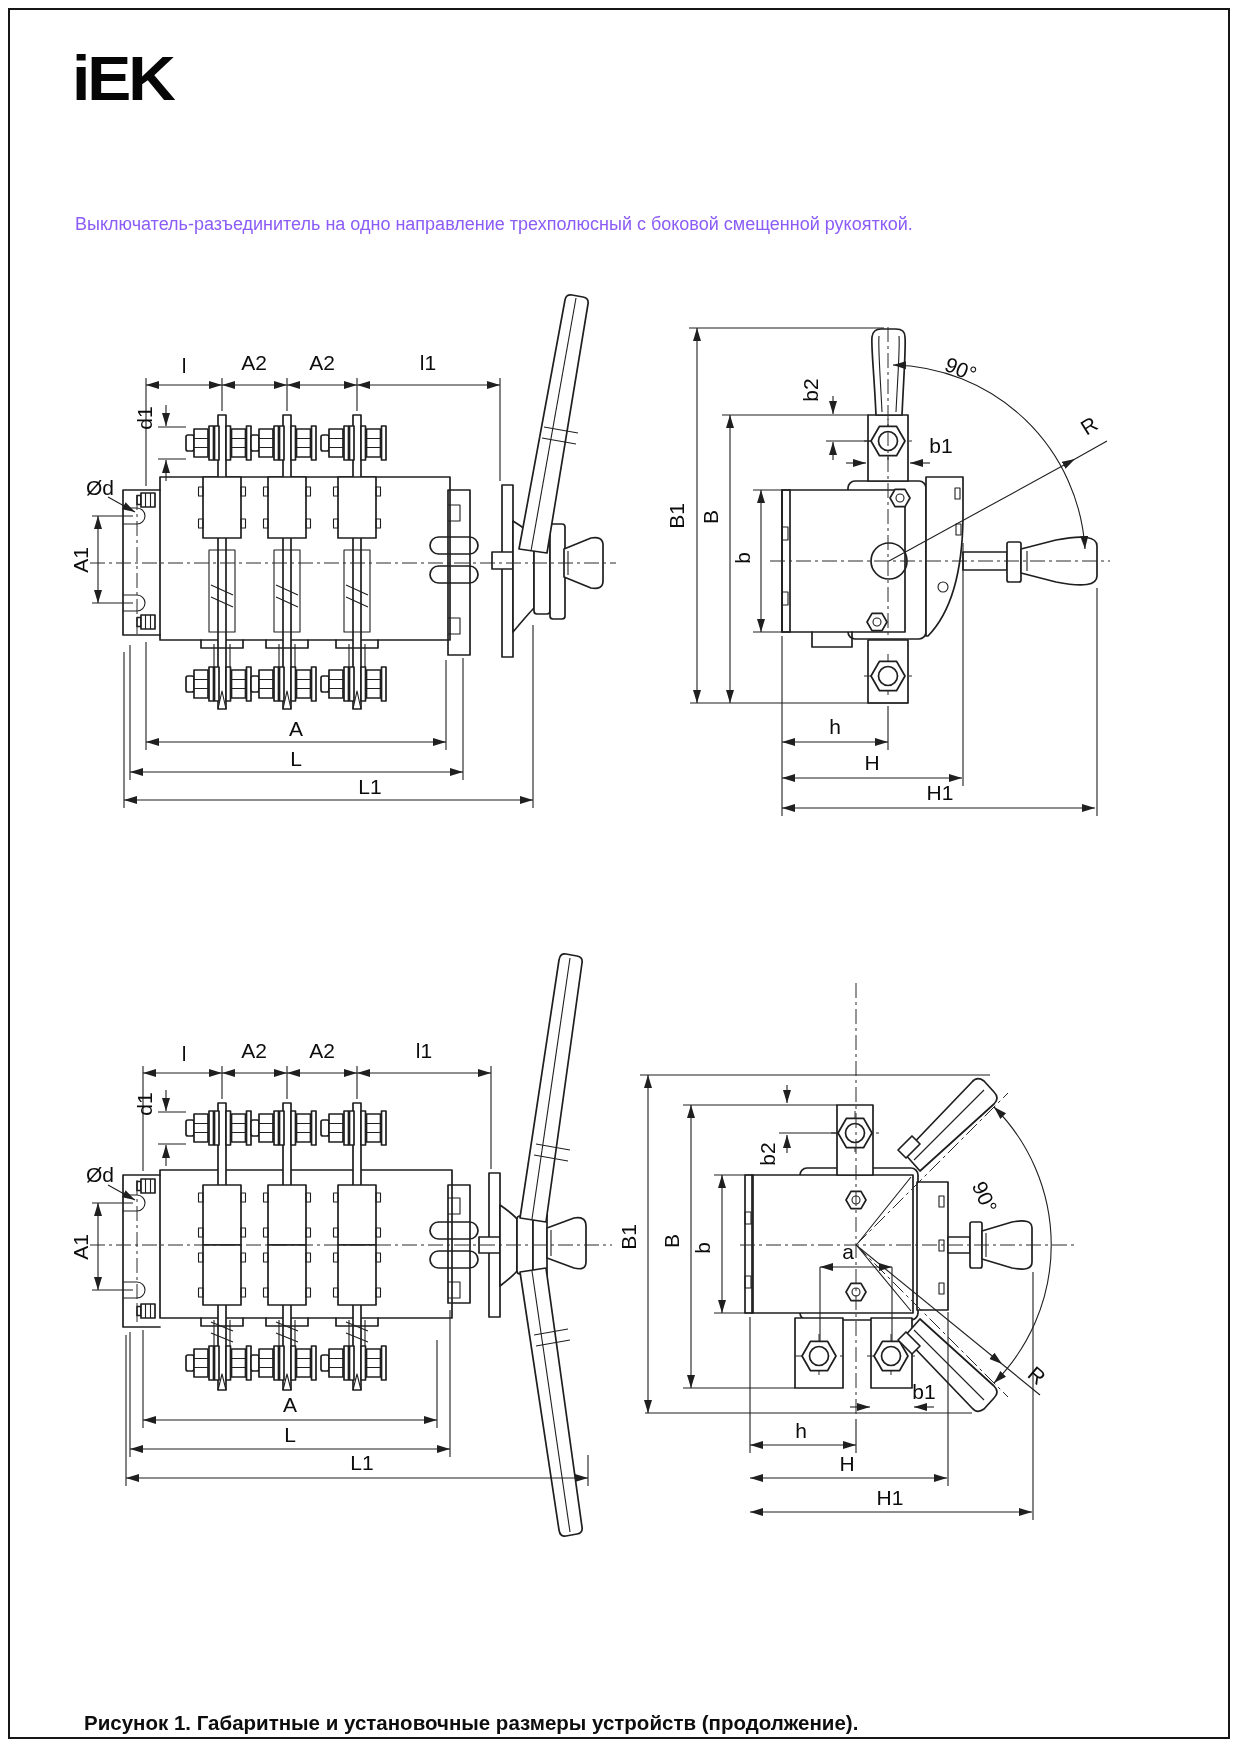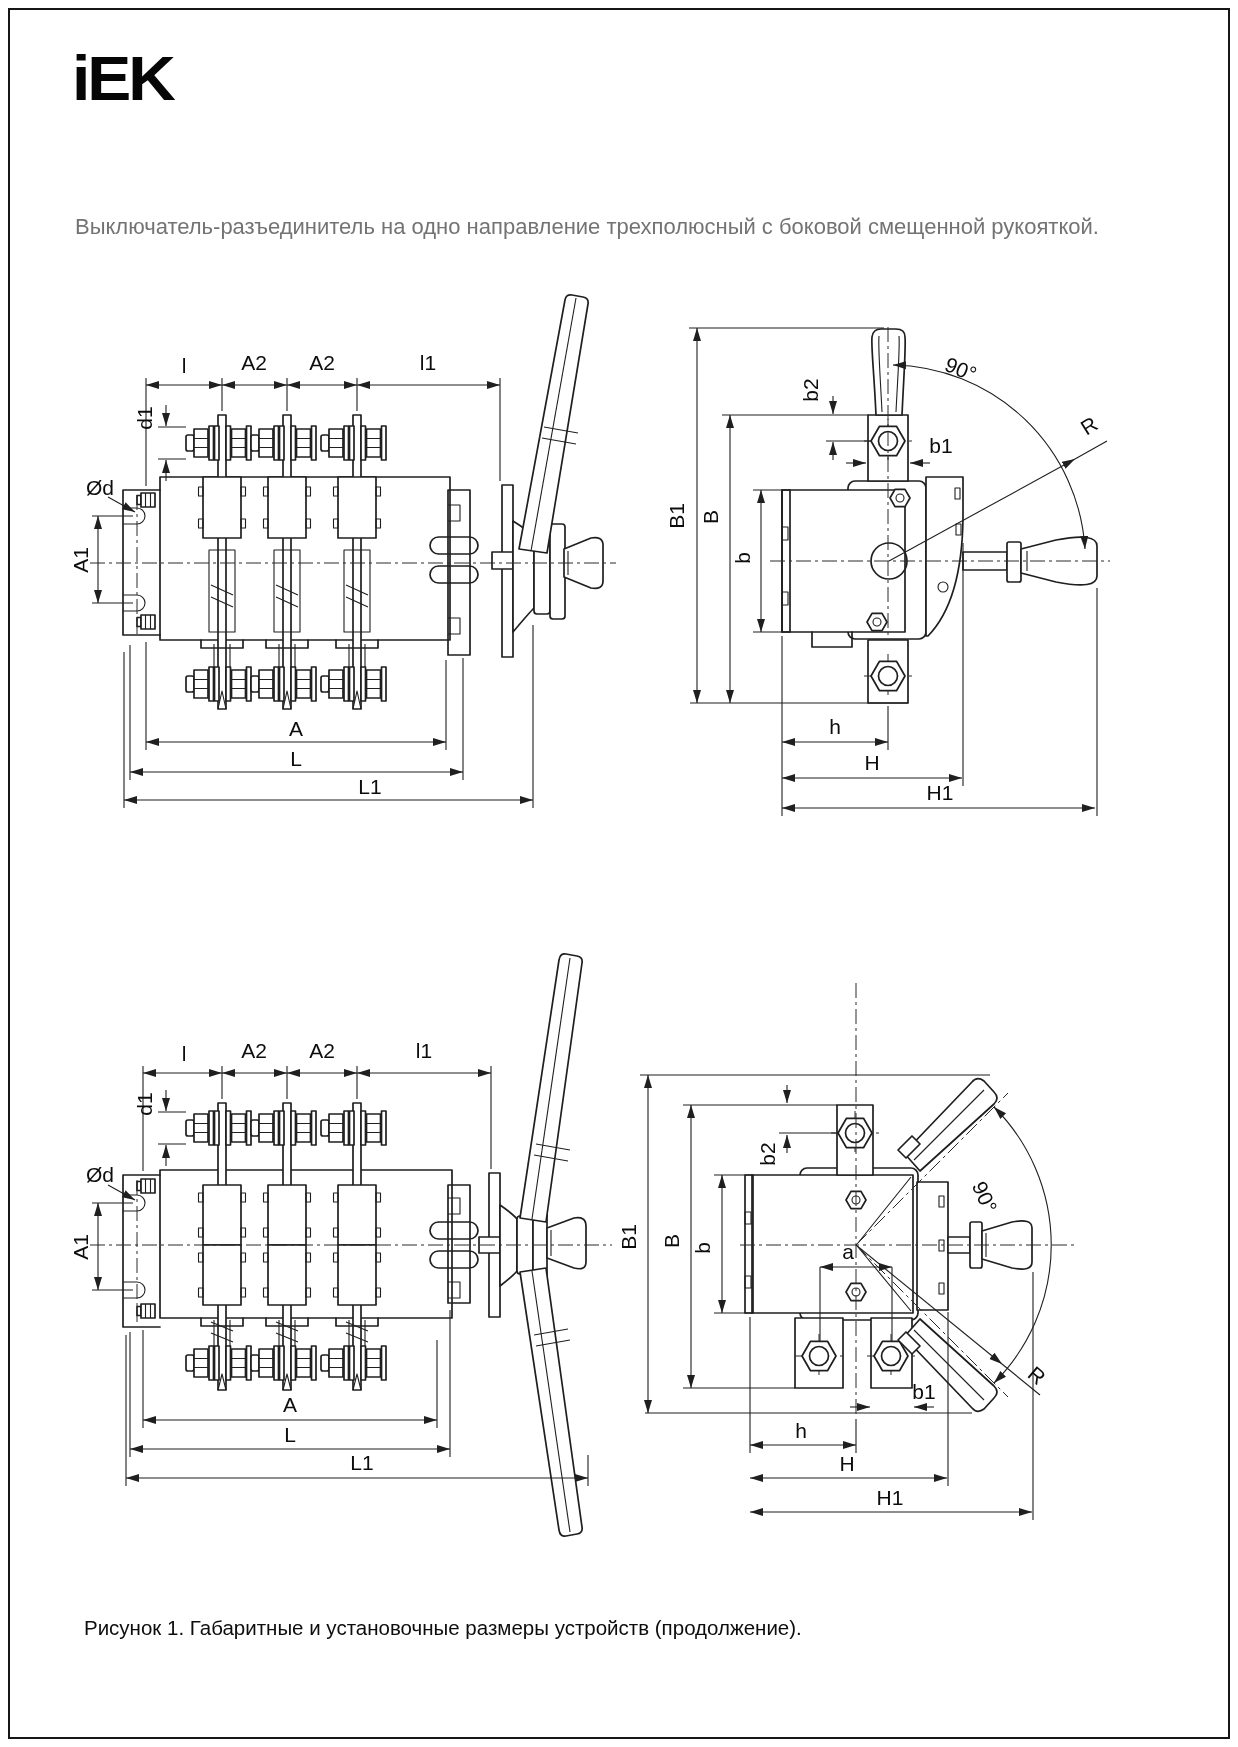--- a/index.html
+++ b/index.html
@@ -1,21 +1,21 @@
 <!DOCTYPE html>
 <html><head>
 <meta charset="utf-8">
 <style>
   html,body{margin:0;padding:0;background:#e8e8e8;}
   #page{position:relative;width:1238px;height:1747px;background:#ffffff;font-family:"Liberation Sans",sans-serif;overflow:hidden;}
   .frame{position:absolute;inset:8px;border:2px solid #161616;pointer-events:none;}
   .logo{position:absolute;left:72px;top:40px;font-size:66px;font-weight:800;letter-spacing:-3px;color:#060606;transform:scaleY(.96);}
-  .title{position:absolute;left:75px;font-size:22px;color:#737373;white-space:nowrap;}
+  .title{position:absolute;left:75px;font-size:18px;color:#8b5cf6;white-space:nowrap;}
   .caption{position:absolute;left:84px;font-size:20.5px;color:#0d0d0d;white-space:nowrap;}
-  #t1{top:214px;} #t2{top:936px;} #cap{top:1616px;}
+  #t1{top:214px;} #t2{top:936px;} #cap{top:1711px;font-weight:bold;}
   svg{position:absolute;left:0;top:0;}
   .ol{fill:none;stroke:#1f1f1f;stroke-width:1.7;stroke-linejoin:round;stroke-linecap:round;}
   .olf{fill:#ffffff;stroke:#1f1f1f;stroke-width:1.7;stroke-linejoin:round;}
   .tl{fill:none;stroke:#1f1f1f;stroke-width:1.1;stroke-linejoin:round;}
   .dim{fill:none;stroke:#1f1f1f;stroke-width:1.1;}
   .cl{fill:none;stroke:#2a2a2a;stroke-width:1;stroke-dasharray:15 4 3 4;}
   .lbl{font-family:"Liberation Sans",sans-serif;font-size:21px;fill:#0d0d0d;}
 </style>
 </head>
 <body>

